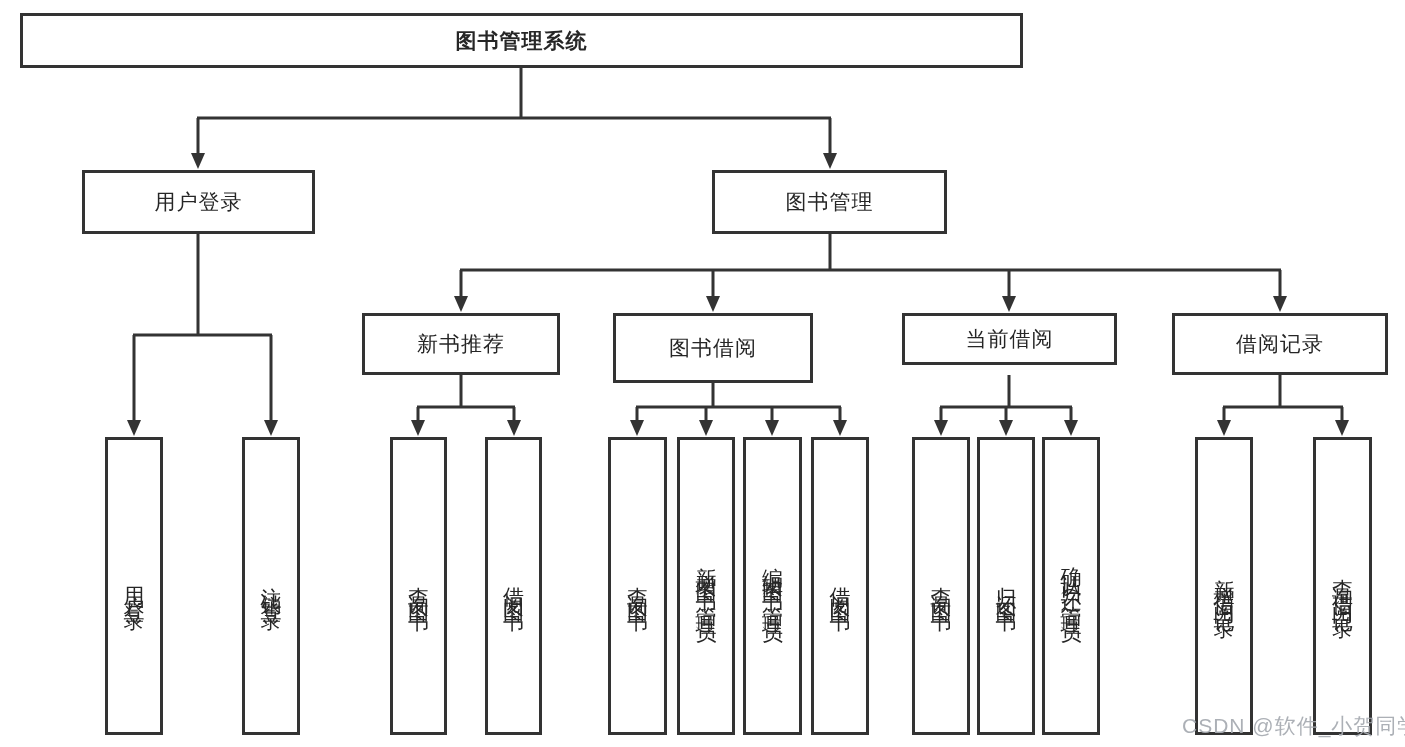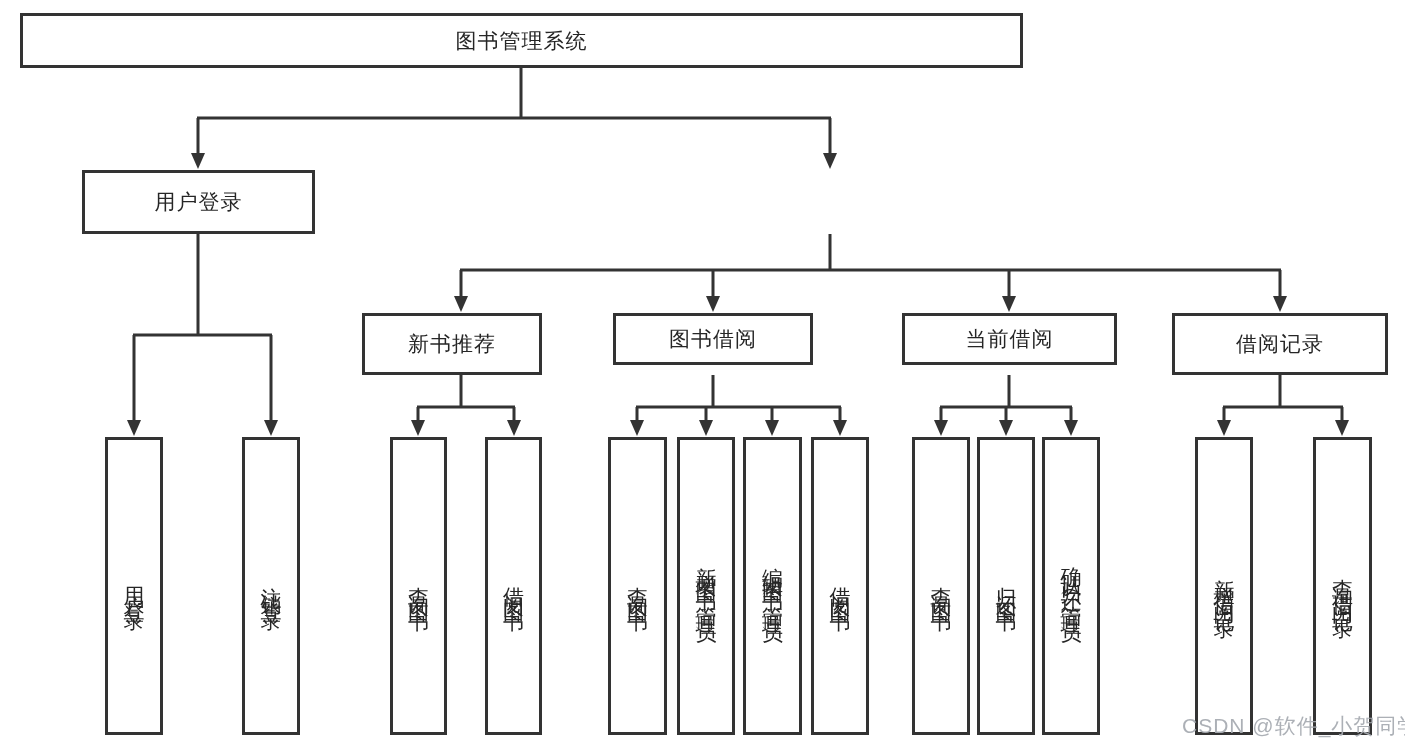--- a/index.html
+++ b/index.html
@@ -56,26 +56,27 @@
       M1002 296 L1016 296 L1009 312 Z  M1273 296 L1287 296 L1280 312 Z
       M127 420 L141 420 L134 436 Z  M264 420 L278 420 L271 436 Z
       M411 420 L425 420 L418 436 Z  M507 420 L521 420 L514 436 Z
       M630 420 L644 420 L637 436 Z  M699 420 L713 420 L706 436 Z
       M765 420 L779 420 L772 436 Z  M833 420 L847 420 L840 436 Z
       M934 420 L948 420 L941 436 Z  M999 420 L1013 420 L1006 436 Z
       M1064 420 L1078 420 L1071 436 Z  M1217 420 L1231 420 L1224 436 Z
       M1335 420 L1349 420 L1342 436 Z"></path>
   </svg>
 
-  <div class="node" style="left:20px;top:13px;width:1003px;height:55px;">图书管理系统</div>
+  <div class="node" style="left:20px;top:13px;width:1003px;height:55px;font-weight:bold;">图书管理系统</div>
 
   <div class="node" style="left:82px;top:170px;width:233px;height:64px;">用户登录</div>
+  <div class="node" style="left:712px;top:170px;width:235px;height:64px;">图书管理</div>
 
-  <div class="node" style="left:362px;top:313px;width:180px;height:62px;">新书推荐</div>
-  <div class="node" style="left:613px;top:313px;width:200px;height:52px;">图书借阅</div>
+  <div class="node" style="left:362px;top:313px;width:198px;height:62px;">新书推荐</div>
+  <div class="node" style="left:613px;top:313px;width:200px;height:70px;">图书借阅</div>
   <div class="node" style="left:902px;top:313px;width:215px;height:52px;">当前借阅</div>
   <div class="node" style="left:1172px;top:313px;width:216px;height:62px;">借阅记录</div>
 
   <div class="node leaf" style="left:105px;top:437px;width:58px;height:298px;">用户登录</div>
   <div class="node leaf" style="left:242px;top:437px;width:58px;height:298px;">注销登录</div>
 
   <div class="node leaf" style="left:390px;top:437px;width:57px;height:298px;">查询图书</div>
   <div class="node leaf" style="left:485px;top:437px;width:57px;height:298px;">借阅图书</div>
 
   <div class="node leaf" style="left:608px;top:437px;width:59px;height:298px;">查询图书</div>

